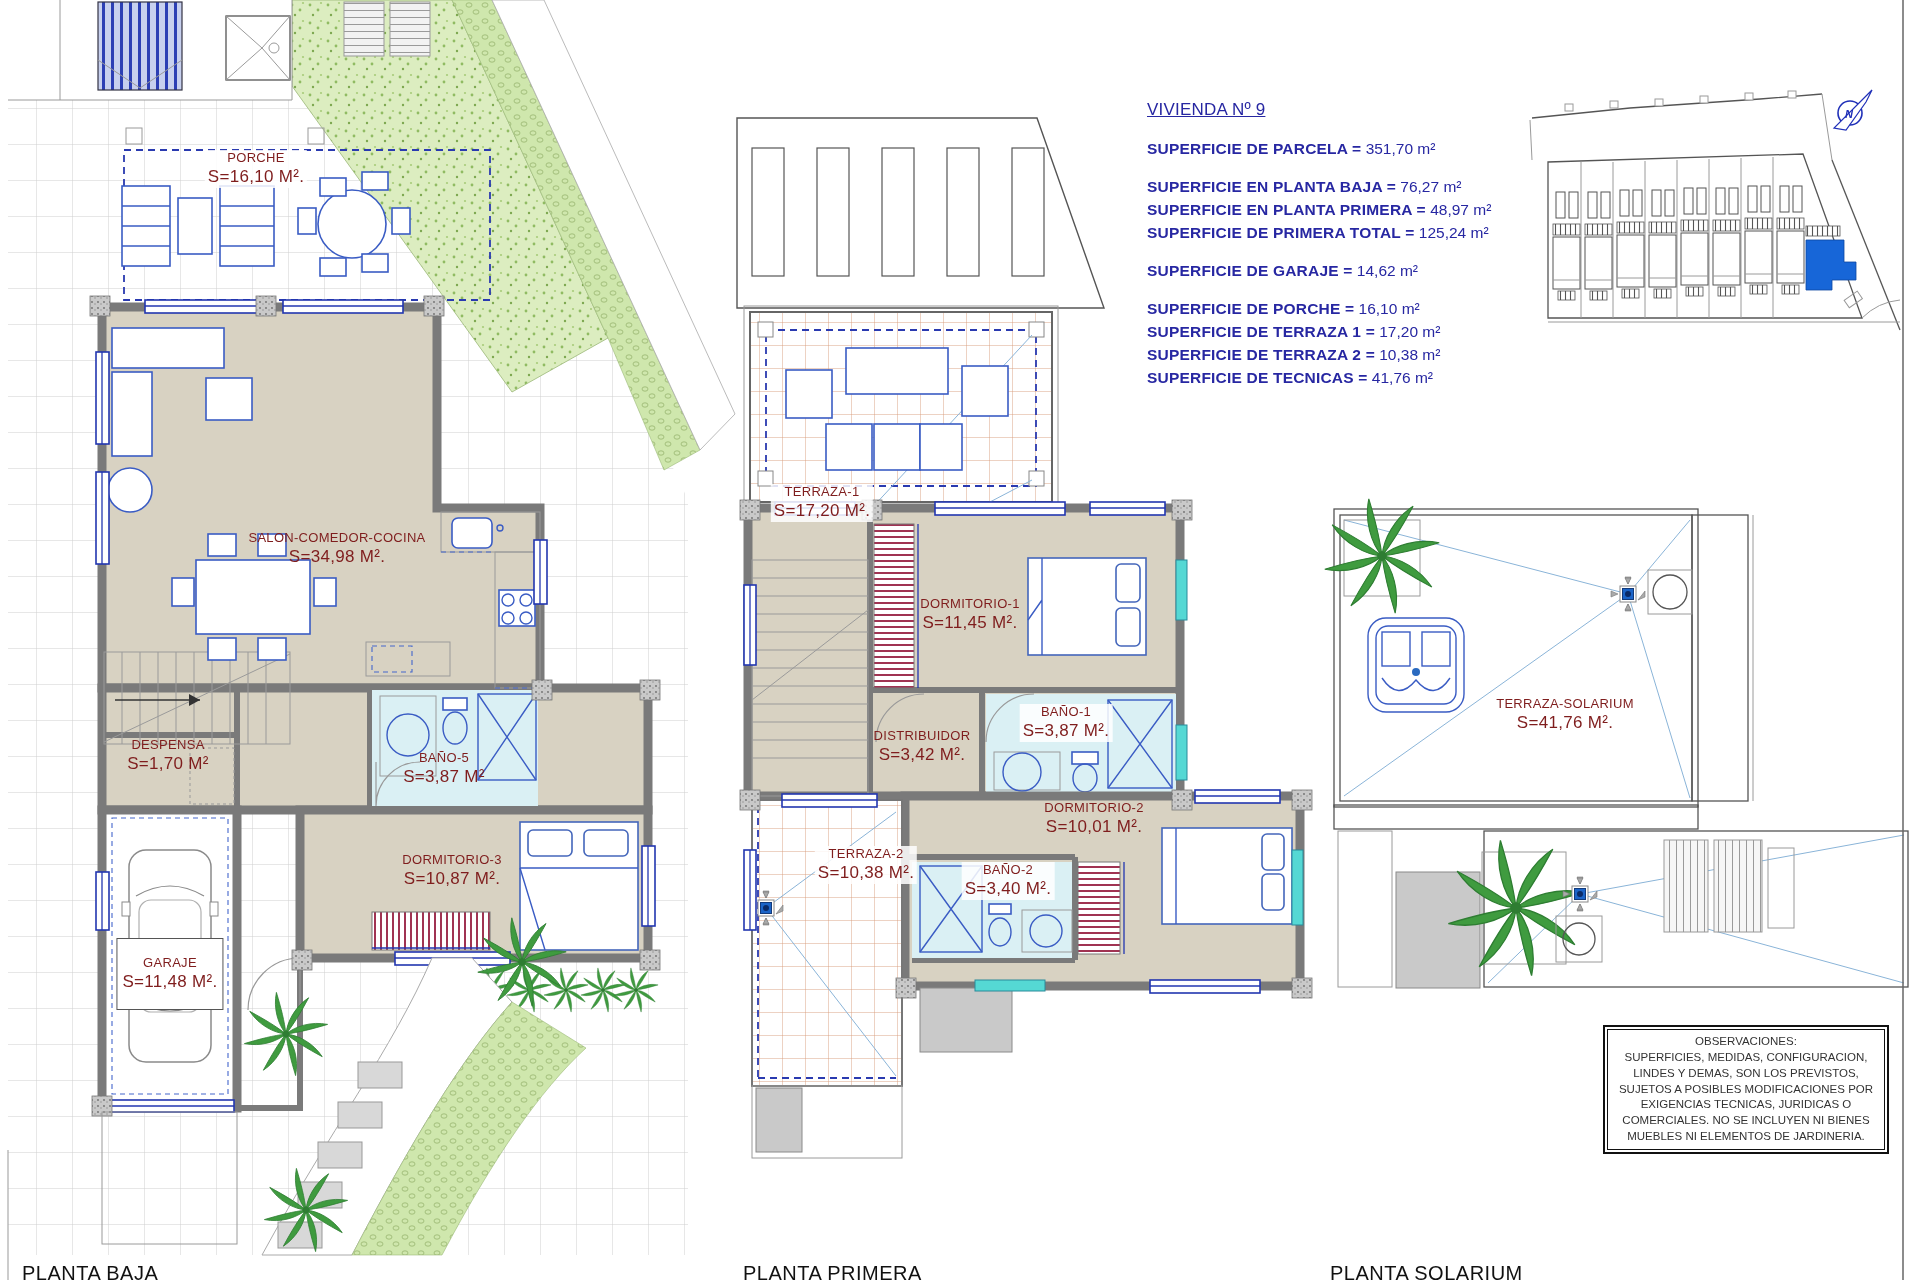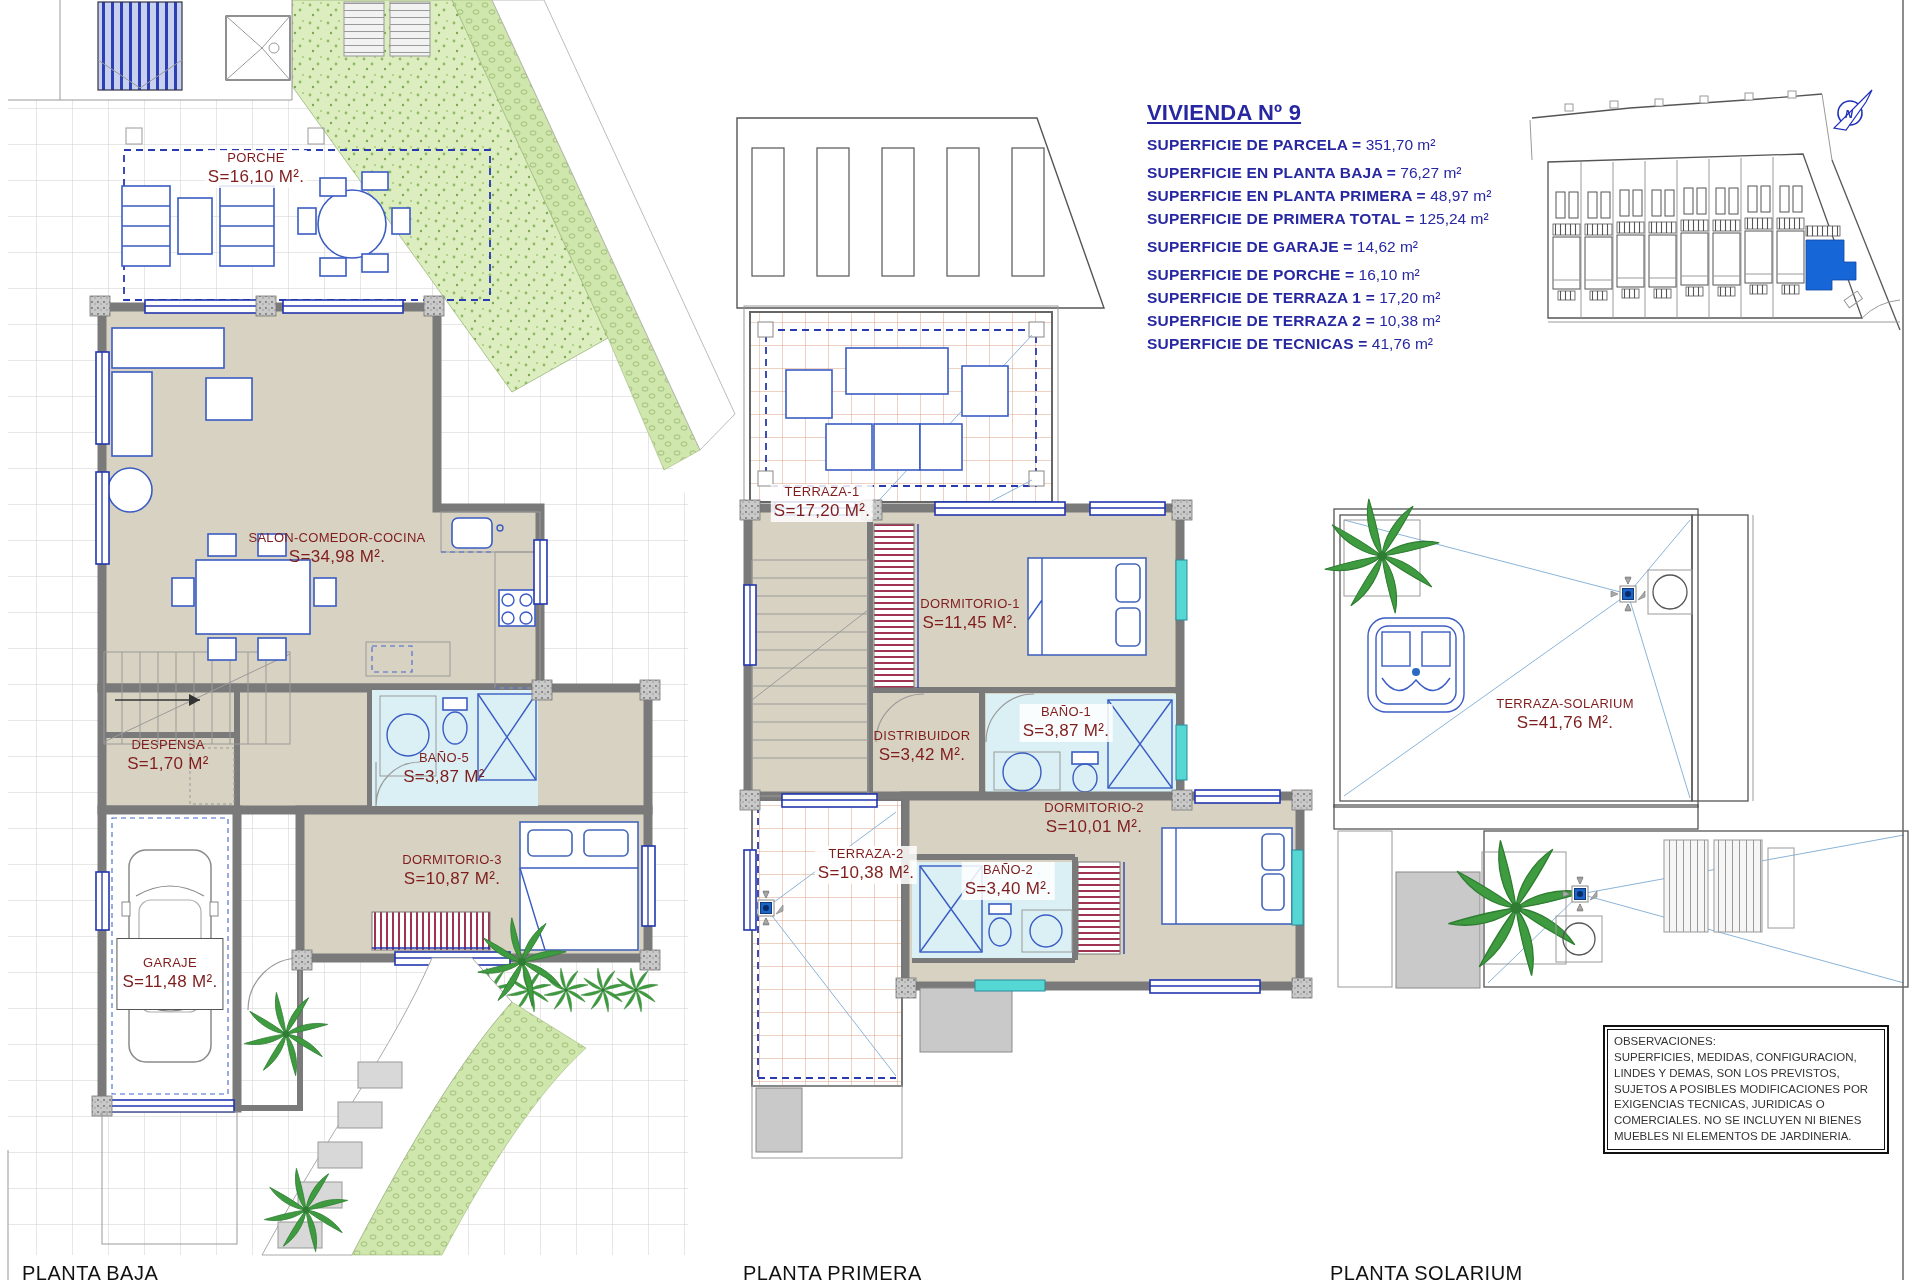--- a/index.html
+++ b/index.html
@@ -26,27 +26,27 @@
   
   .rl{position:absolute;transform:translateX(-50%);text-align:center;
       font-size:13px;color:#7f1d1d;letter-spacing:.3px;line-height:1.25;white-space:nowrap}
   .rl .a{font-size:17px}
   .halo{background:rgba(255,255,255,.85);padding:0 3px}
   .boxlab{background:#fff;border:1px solid #555;padding:16px 5px}
   
   .cap{position:absolute;font-size:20px;color:#111;letter-spacing:.5px;white-space:nowrap}
   
   .info{position:absolute;left:1147px;top:100px;width:420px;color:#2727a2}
-  .info .t{font-size:22px;font-weight:bold;text-decoration:underline;letter-spacing:.2px}
+  .info .t{font-size:17px;font-weight:normal;text-decoration:underline;letter-spacing:.2px}
   .iline{font-size:15.5px;margin-top:5px;white-space:nowrap}
   .iline b{letter-spacing:.2px}
-  .g1{margin-top:10px}
+  .g1{margin-top:20px}
   
   .obs{position:absolute;left:1603px;top:1025px;width:286px;border:2px solid #111;background:#fff;padding:2px;box-sizing:border-box}
-  .obsin{border:1px solid #111;padding:4px 6px;font-size:11.5px;line-height:1.38;color:#333;text-align:left;white-space:pre-line}
+  .obsin{border:1px solid #111;padding:4px 6px;font-size:11.5px;line-height:1.38;color:#333;text-align:center;white-space:pre-line}
 </style>
 </head>
 <body>
 
 <div id="sheet">
 
 <svg width="1920" height="1280" viewBox="0 0 1920 1280">
 <defs>
   <pattern id="bigTile" width="36" height="36" patternUnits="userSpaceOnUse">
     <rect width="36" height="36" fill="#ffffff"></rect>

